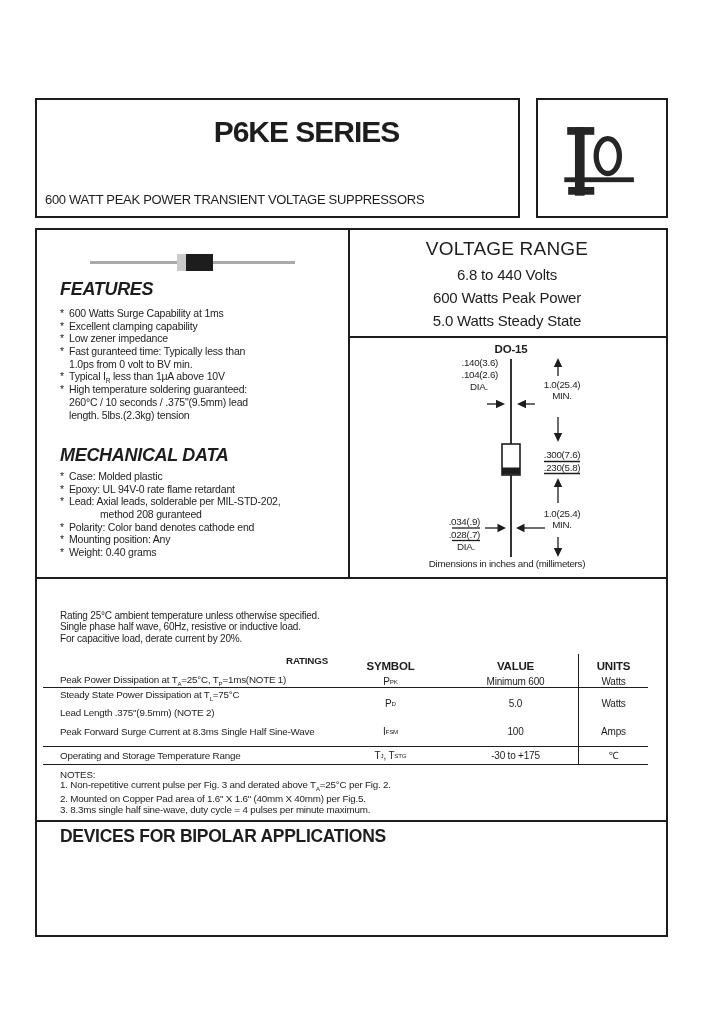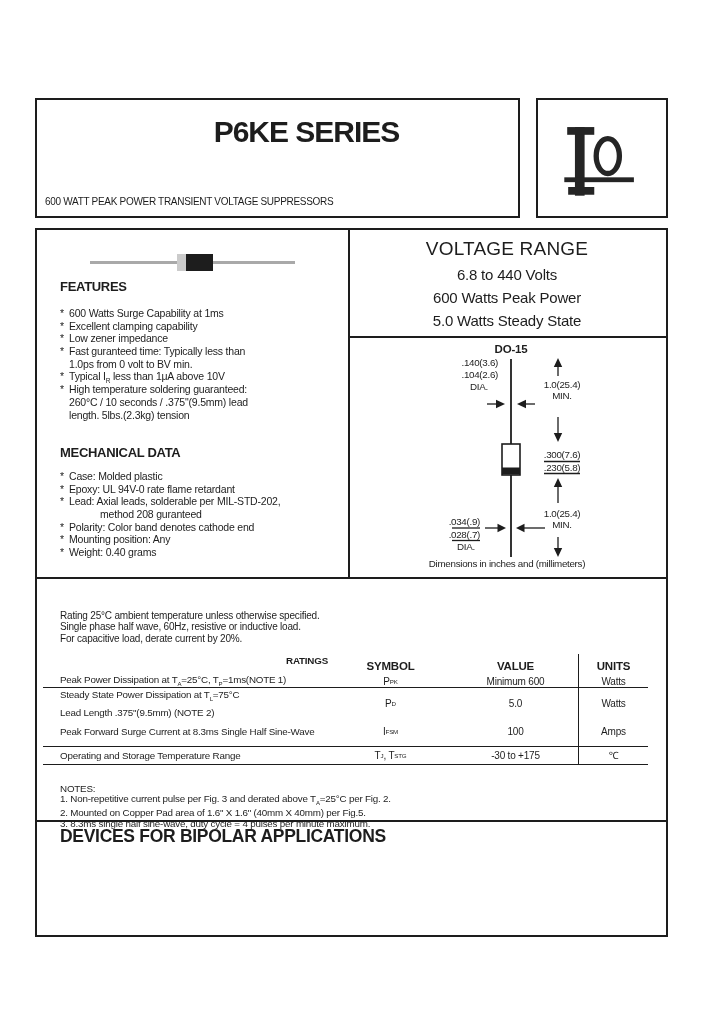--- a/index.html
+++ b/index.html
@@ -8,39 +8,39 @@
   .page{position:relative;width:720px;height:1012px;background:var(--paper);
         font-family:"Liberation Sans",sans-serif;color:var(--ink);overflow:hidden;
         letter-spacing:-0.2px;}
   .box{position:absolute;border:2px solid var(--ink);background:var(--paper);}
   .header-box{left:35px;top:98px;width:485px;height:120px;}
   .logo-box{left:536px;top:98px;width:132px;height:120px;}
   .main-box{left:35px;top:228px;width:633px;height:709px;}
 
   .page-title{position:absolute;top:15px;left:0;right:0;text-align:center;padding-left:58px;
               font-size:30px;font-weight:bold;letter-spacing:-1px;}
-  .subtitle{position:absolute;left:8px;bottom:9px;font-size:10px;letter-spacing:-0.3px;}
+  .subtitle{position:absolute;left:8px;bottom:9px;font-size:13px;letter-spacing:-0.3px;}
 
   .div-line{position:absolute;background:var(--ink);}
   .vdiv{left:311px;top:0;width:2px;height:347px;}
   .hdiv-right{left:311px;top:106px;width:318px;height:2px;}
   .hdiv-mid{left:0;top:347px;width:629px;height:2px;}
   .hdiv-low{left:0;top:590px;width:629px;height:2px;}
 
   .vr{position:absolute;left:311px;top:8px;width:318px;text-align:center;}
   .vr-title{font-size:19px;letter-spacing:0.2px;margin-bottom:3px;}
   .vr-line{font-size:15px;line-height:23px;}
 
   .diode-fig{position:absolute;left:53px;top:24px;width:205px;height:17px;}
   .diode-lead{position:absolute;left:0;top:7px;width:205px;height:3px;background:var(--lead);}
   .diode-band{position:absolute;left:87px;top:0;width:9px;height:17px;background:var(--band);}
   .diode-body{position:absolute;left:96px;top:0;width:27px;height:17px;background:var(--ink);}
 
   .sec-head{position:absolute;left:23px;font-weight:bold;letter-spacing:-0.3px;}
-  .feat-head,.mech-head{font-size:13px;}
+  .feat-head,.mech-head{font-size:18px;font-style:italic;}
   .feat-head{top:49px;}
   .mech-head{top:215px;}
   .max-head{top:354px;font-size:17.5px;}
   .bip-head{top:596px;font-size:17.5px;}
 
   .blist{position:absolute;left:23px;font-size:10.5px;}
   .feat-list{top:77px;}
   .mech-list{top:240px;}
   .blist .li{display:flex;height:12.7px;line-height:12.7px;white-space:nowrap;}
   .blist .mark{width:9px;flex:none;}
@@ -56,21 +56,21 @@
   .r1{height:15px;border-bottom:1.5px solid var(--ink);}
   .r2{height:29.5px;}
   .r3{height:29.5px;border-bottom:1.5px solid var(--ink);}
   .r4{height:17.5px;border-bottom:1.5px solid var(--ink);}
   .c-rating{display:flex;flex-direction:column;justify-content:center;padding-left:17px;
             font-size:9.8px;line-height:13px;white-space:nowrap;}
   .c-sym,.c-val,.c-unit{display:flex;align-items:center;justify-content:center;}
   .c-unit{border-left:1.5px solid var(--ink);}
   sub{font-size:0.62em;}
 
-  .notes{position:absolute;left:23px;top:554px;font-size:9.8px;line-height:10.2px;white-space:nowrap;}
+  .notes{position:absolute;left:23px;top:540px;font-size:9.8px;line-height:10.2px;white-space:nowrap;}
   .notes .nl{margin-bottom:0;}
   .bip-items{position:absolute;left:23px;top:614px;font-size:10.3px;line-height:10.3px;white-space:nowrap;}
 
   svg line,svg polygon,svg rect{stroke:var(--ink);}
   svg line{stroke-width:1.3;}
   svg polygon{fill:var(--ink);stroke:none;}
   svg text{fill:var(--ink);font-family:"Liberation Sans",sans-serif;}
   .do15{position:absolute;left:311px;top:106px;width:318px;height:241px;}
   .do15 .dt{font-size:9.8px;letter-spacing:-0.3px;}
   .do15 .dtb{font-size:11.5px;font-weight:bold;}

